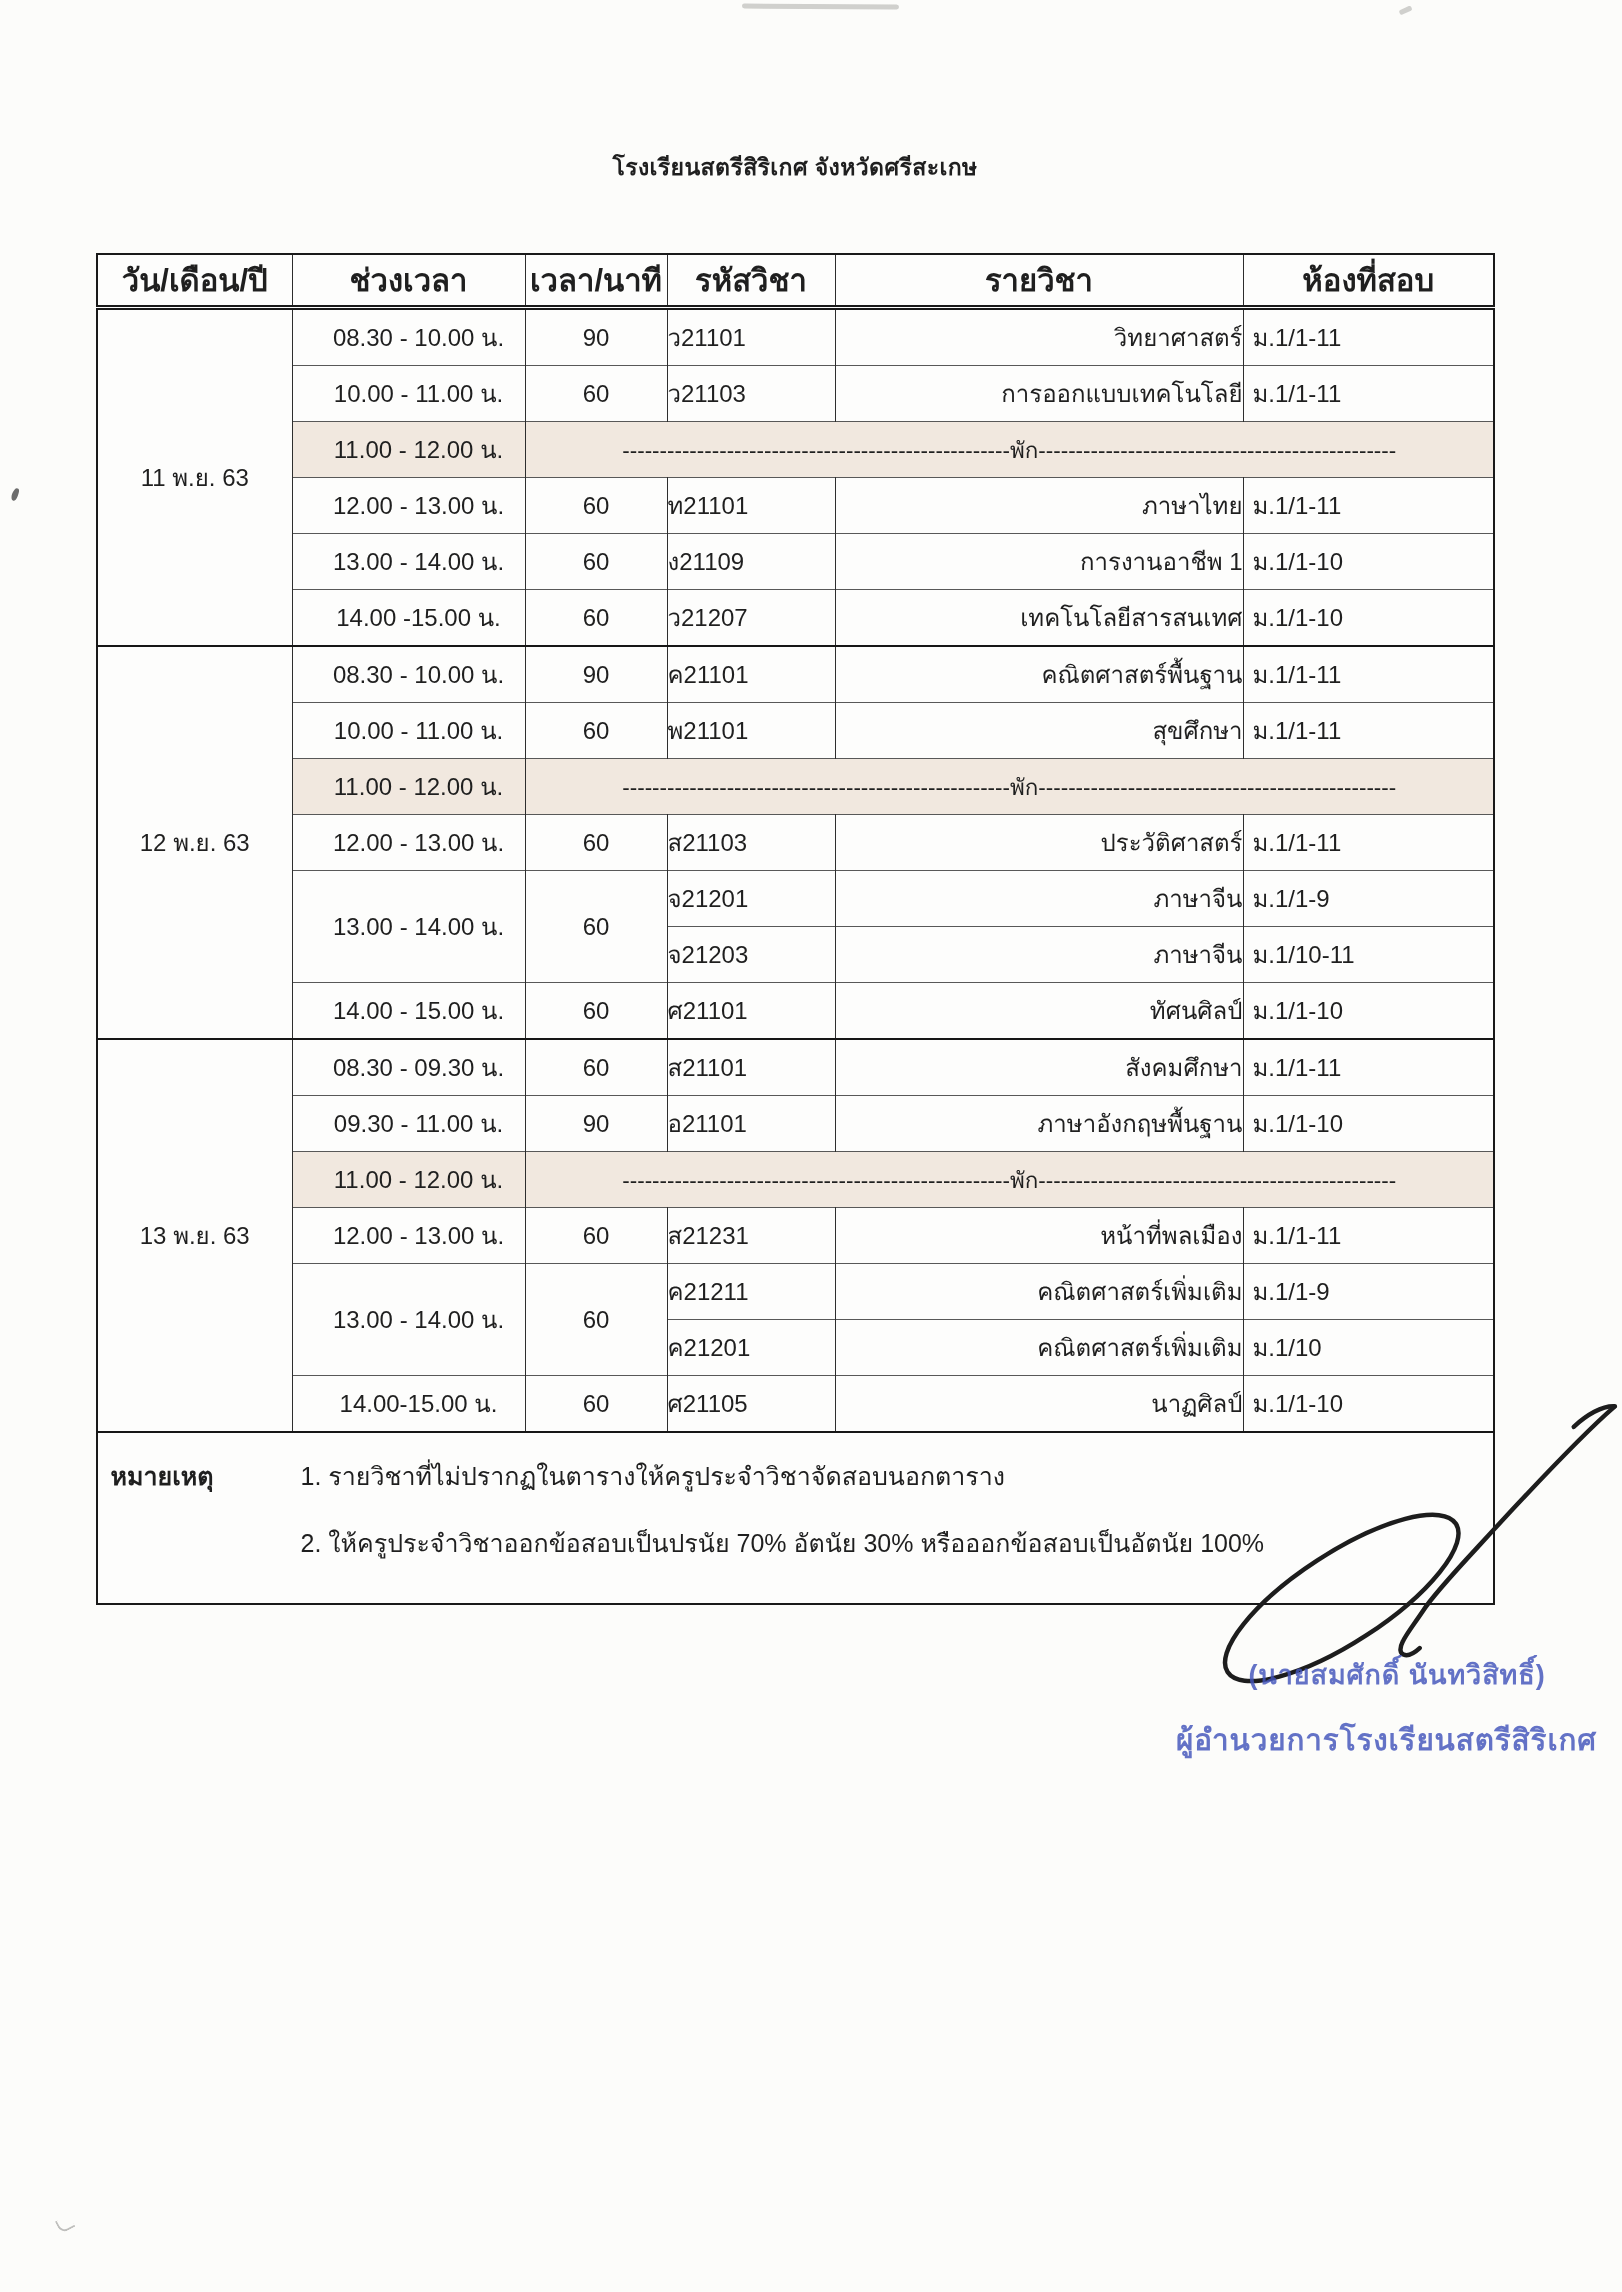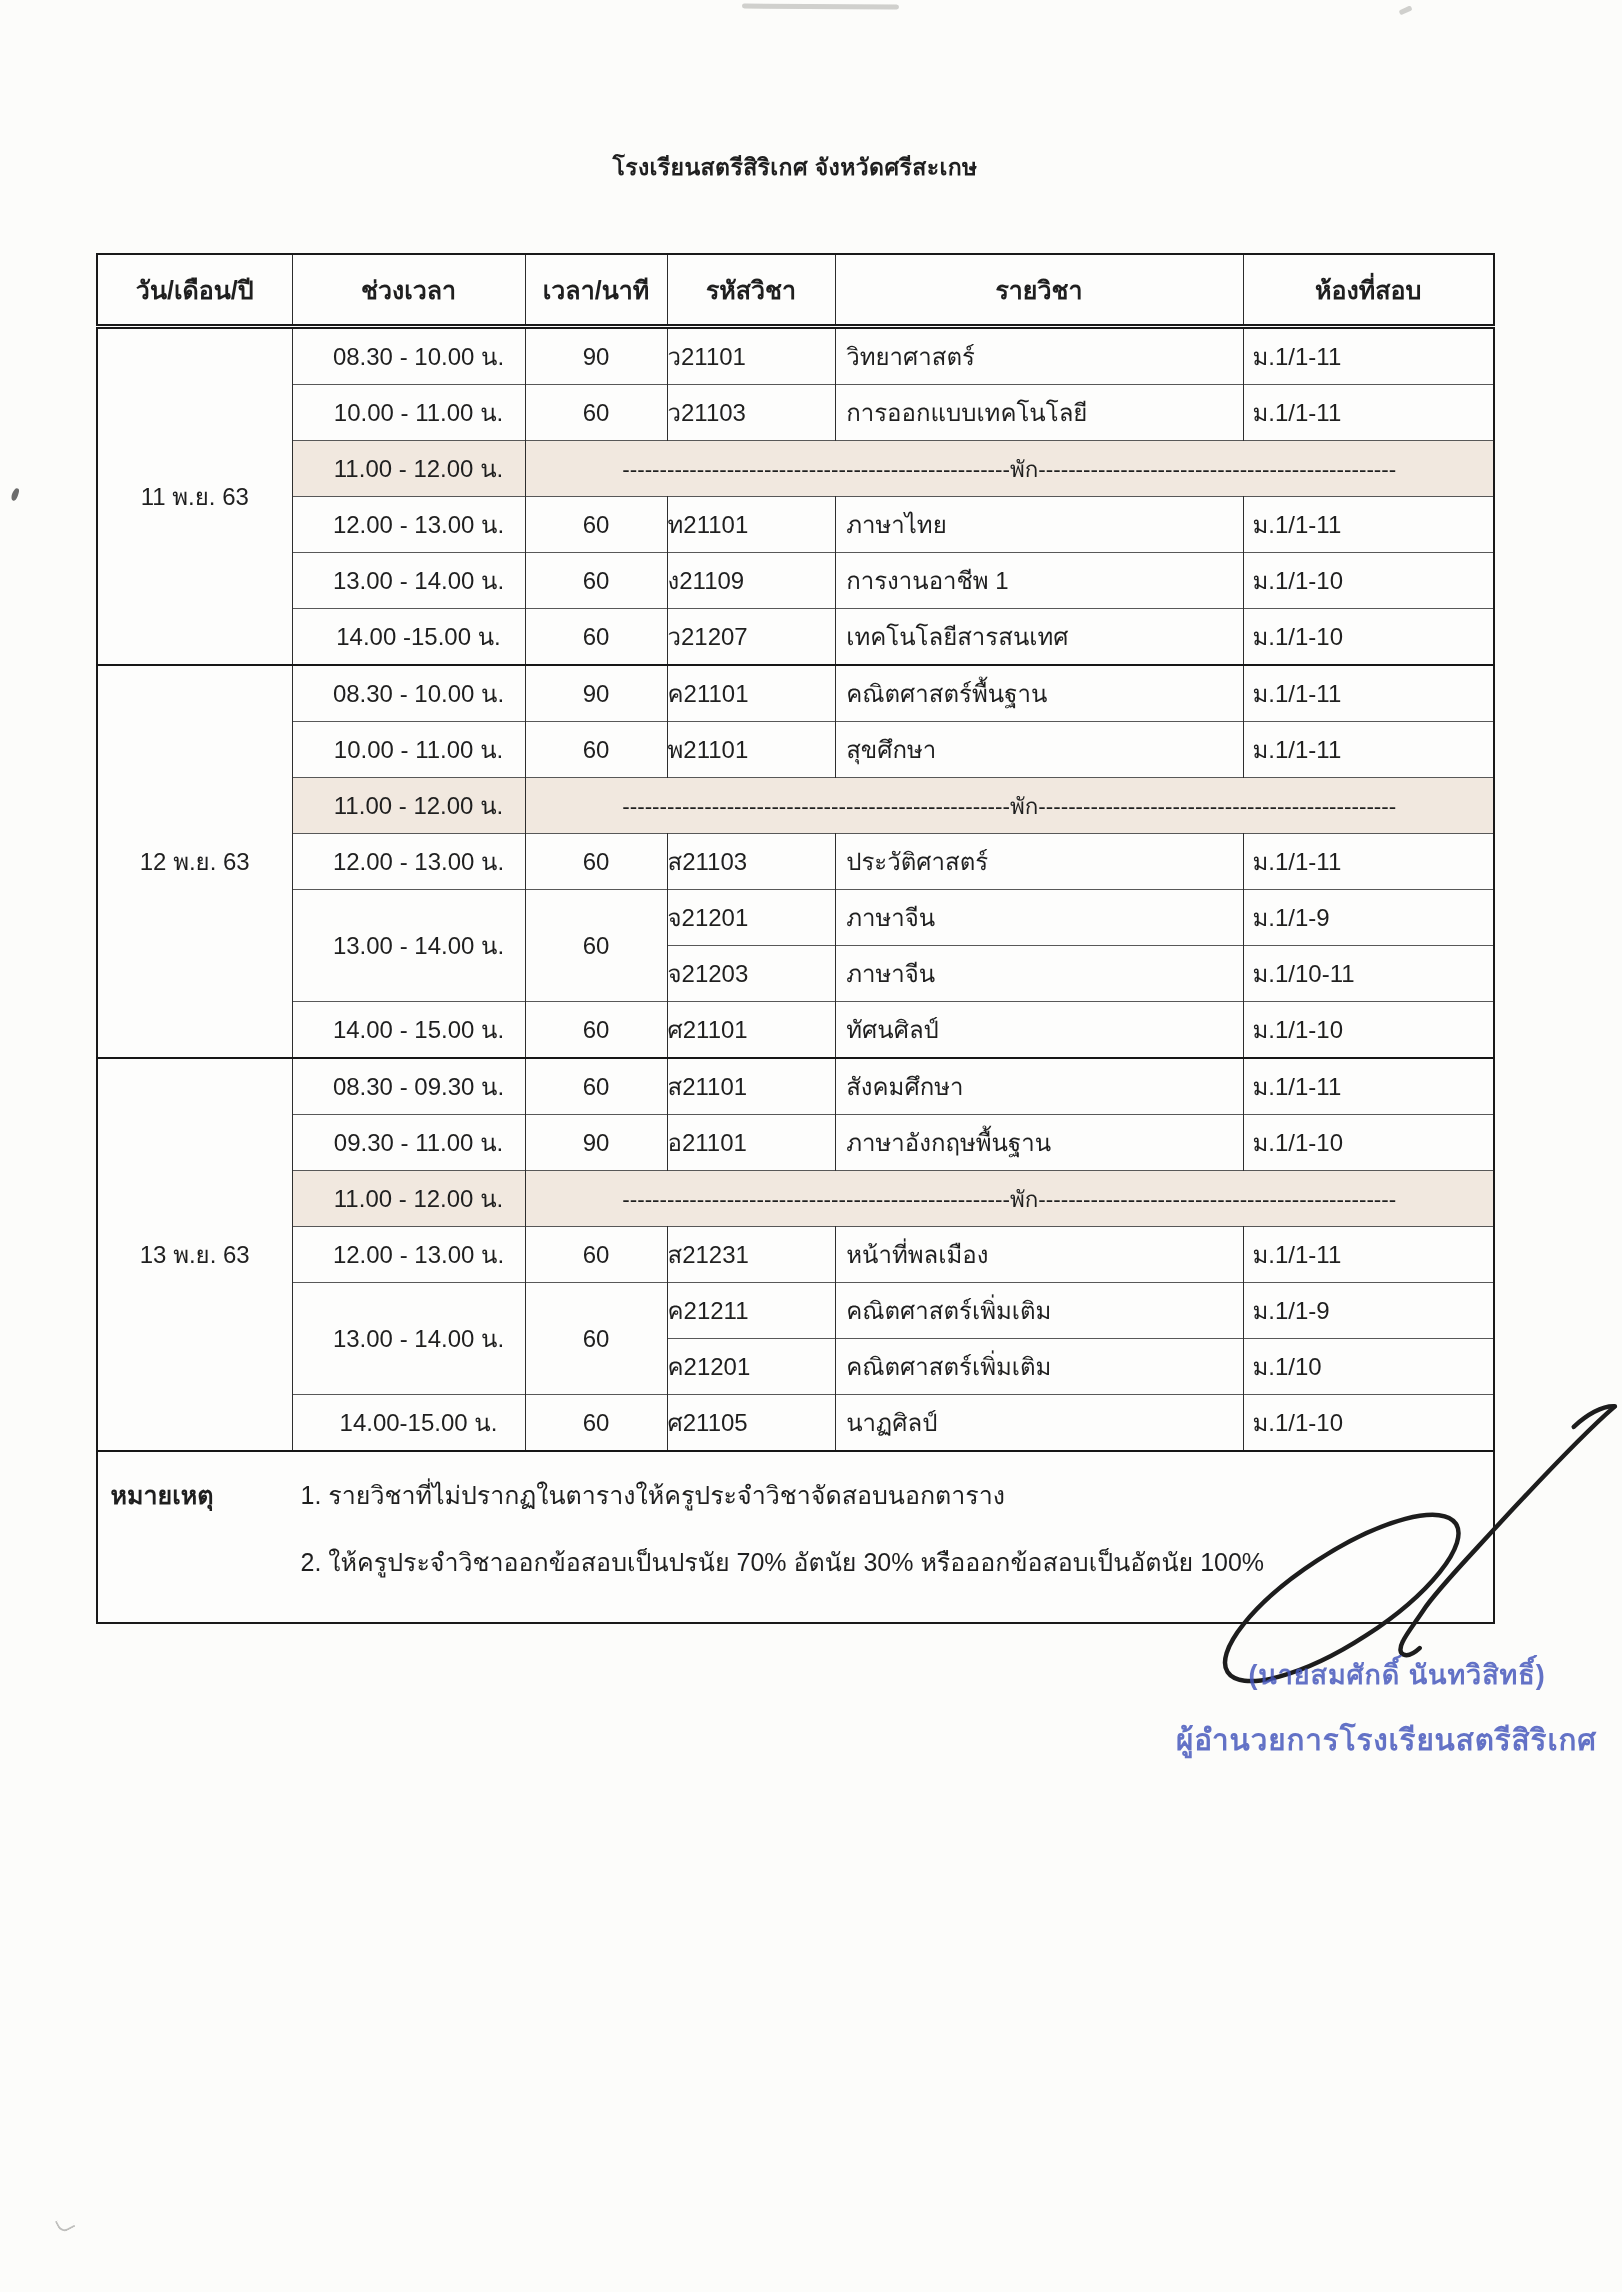--- a/index.html
+++ b/index.html
@@ -36,47 +36,47 @@
     left: 96px;
     top: 253px;
     width: 1398px;
     border-collapse: collapse;
     table-layout: fixed;
     border: 2.7px solid #191919;
     background: #fdfdfc;
   }
   .schedule th {
     height: 45px;
-    font-size: 25px;
+    font-size: 31px;
     font-weight: bold;
     text-align: center;
     vertical-align: middle;
     border-left: 1.8px solid #2c2c2c;
     border-right: 1.8px solid #2c2c2c;
     border-bottom: 5.4px double #191919;
-    padding: 12px;
+    padding: 0;
   }
   .schedule td {
     height: 55px;
     font-size: 24px;
     vertical-align: middle;
     border-left: 1.8px solid #2e2e2e;
     border-right: 1.8px solid #2e2e2e;
     border-top: 0.9px solid #585858;
     padding: 0;
     overflow: hidden;
     white-space: nowrap;
   }
   tr.day-first td, tr.notes-row td { border-top: 2.7px solid #161616; }
 
   td.date { text-align: center; }
   td.time { text-align: center; padding-left: 20px; }
   td.mins { text-align: center; }
   td.code { }
-  td.subj { text-align: left; padding-left: 10.7px; }
+  td.subj { text-align: right; padding-left: 10.7px; }
   td.room { text-align: left; padding-left: 9px; }
 
   tr.break-row td { background: var(--break-row-bg, #f1e8df); }
   td.break-cell {
     text-align: center;
     font-size: 22.4px;
     letter-spacing: 0;
   }
 
   td.notes-cell { height: 170px; vertical-align: top; }

